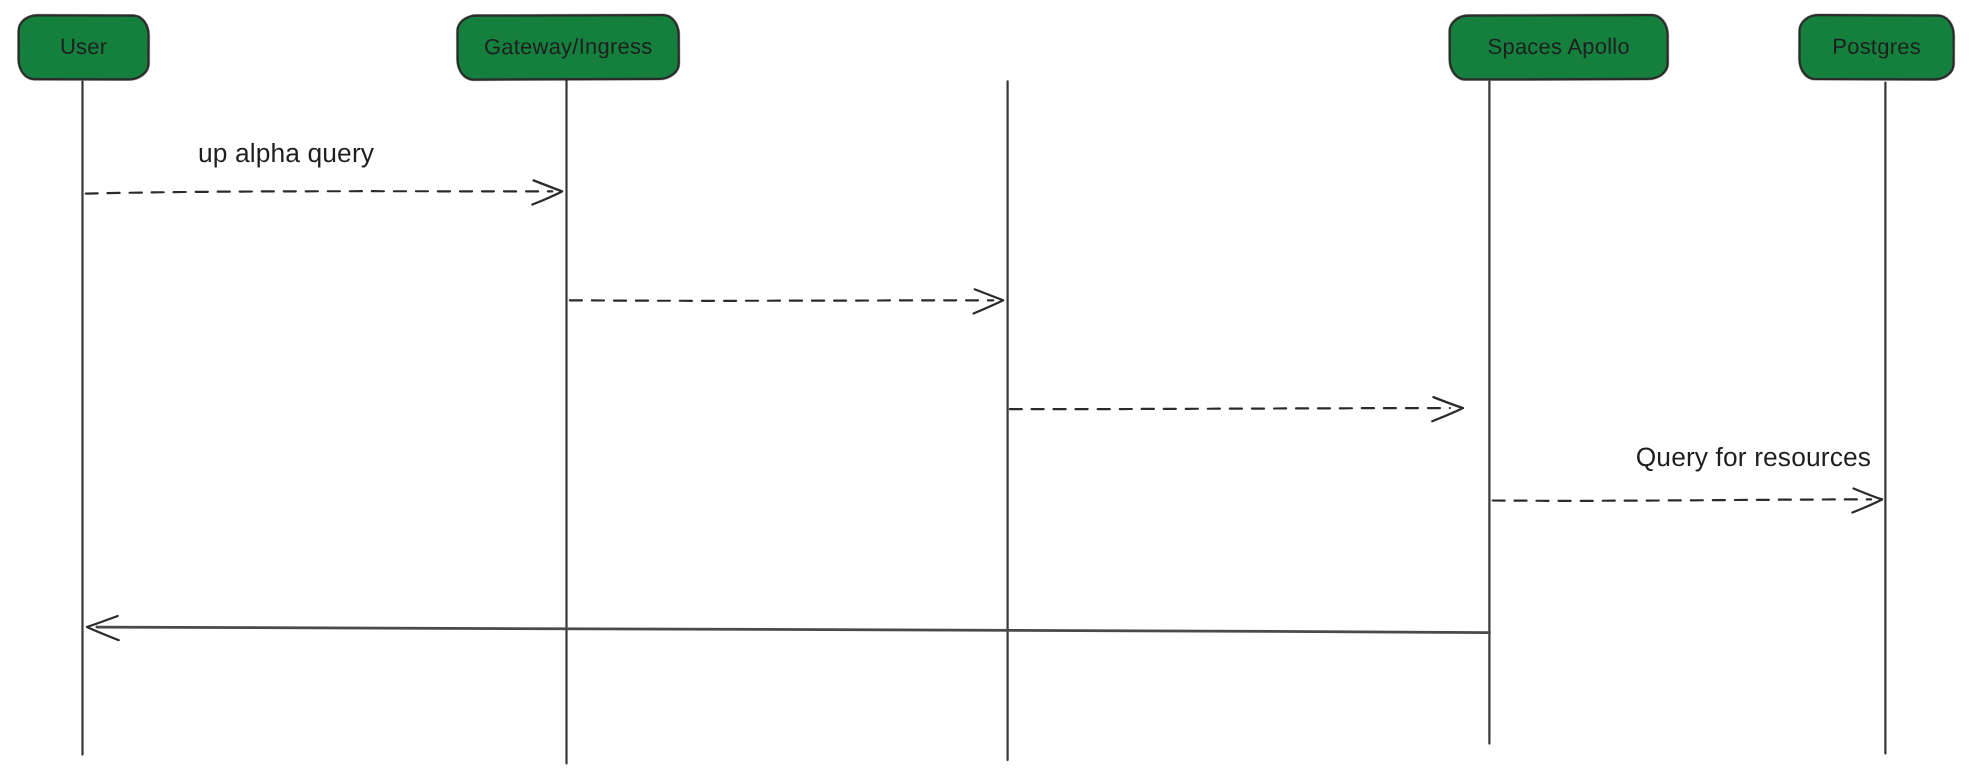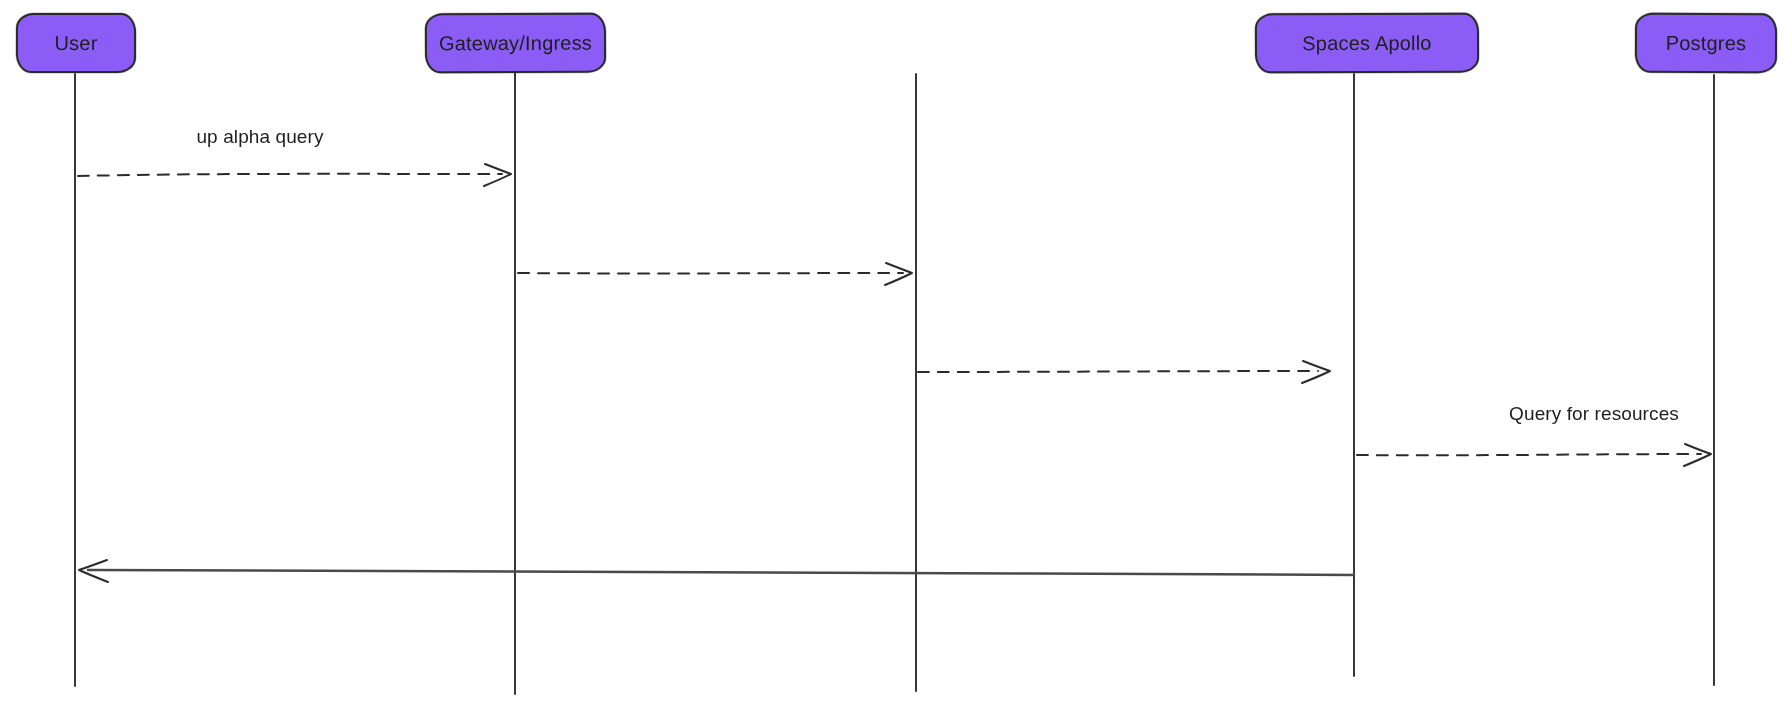--- a/index.html
+++ b/index.html
@@ -16,36 +16,36 @@
     font-family: "Liberation Sans", sans-serif;
     color: #1e1e1e;
   }
   .participant {
     position: absolute;
     top: 13px;
     height: 60px;
     box-sizing: border-box;
     border: 2px solid #2b2b2b;
     border-radius: 18px 15px 19px 15px / 15px 19px 15px 19px;
-    background: #8b5cf6;
+    background: #15803d;
     display: flex;
     align-items: center;
     justify-content: center;
     box-shadow: 0 0 0 0.5px rgba(43,43,43,0.35);
     z-index: 3;
   }
   .participant .participant-label {
     font-size: 20px;
     letter-spacing: 0.2px;
     white-space: nowrap;
   }
   .p-user     { left: 16px;   width: 120px; transform: rotate(0.15deg); }
-  .p-gateway  { left: 415px;  width: 181px; transform: rotate(-0.2deg); margin-left: 10px; }
+  .p-gateway  { left: 415px;  width: 203px; transform: rotate(-0.2deg); }
   .p-router   { left: 815px;  width: 200px; transform: rotate(0.1deg); }
-  .p-apollo   { left: 1255px; width: 224px; transform: rotate(-0.15deg); }
+  .p-apollo   { left: 1317px; width: 200px; transform: rotate(-0.15deg); }
   .p-postgres { left: 1635px; width: 142px; transform: rotate(0.2deg); }
 
   .lifeline {
     position: absolute;
     width: 2px;
     background: #373737;
     z-index: 1;
     border-radius: 1px;
   }
   .l-user     { left: 74px;   top: 73px; height: 614px; }
@@ -57,21 +57,21 @@
   .arrow-layer {
     position: absolute;
     left: 0; top: 0;
     width: 1792px;
     height: 713px;
     z-index: 2;
   }
   .msg-label {
     position: absolute;
     transform: translateX(-50%);
-    font-size: 19px;
+    font-size: 24px;
     letter-spacing: 0.1px;
     white-space: nowrap;
     color: #1e1e1e;
     z-index: 4;
   }
   .label-1 { left: 260px;  top: 126px; }
   .label-4 { left: 1594px; top: 403px; }
 </style>
 </head>
 <body>

